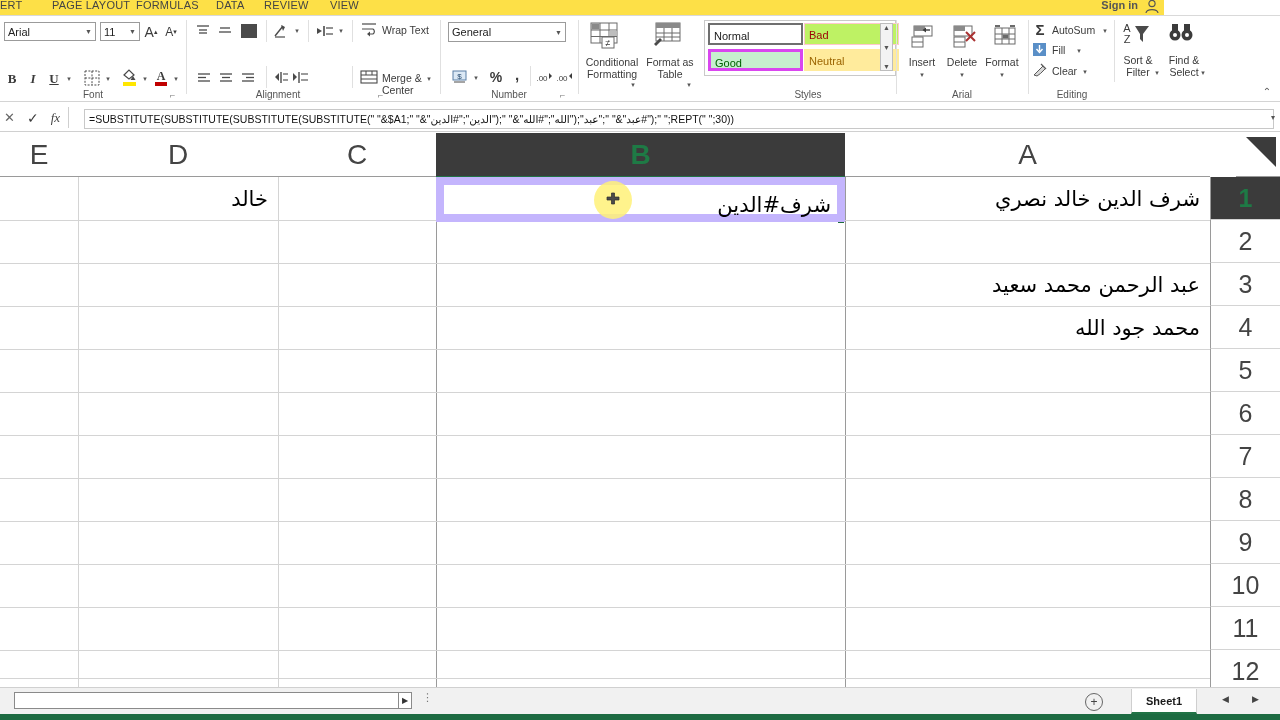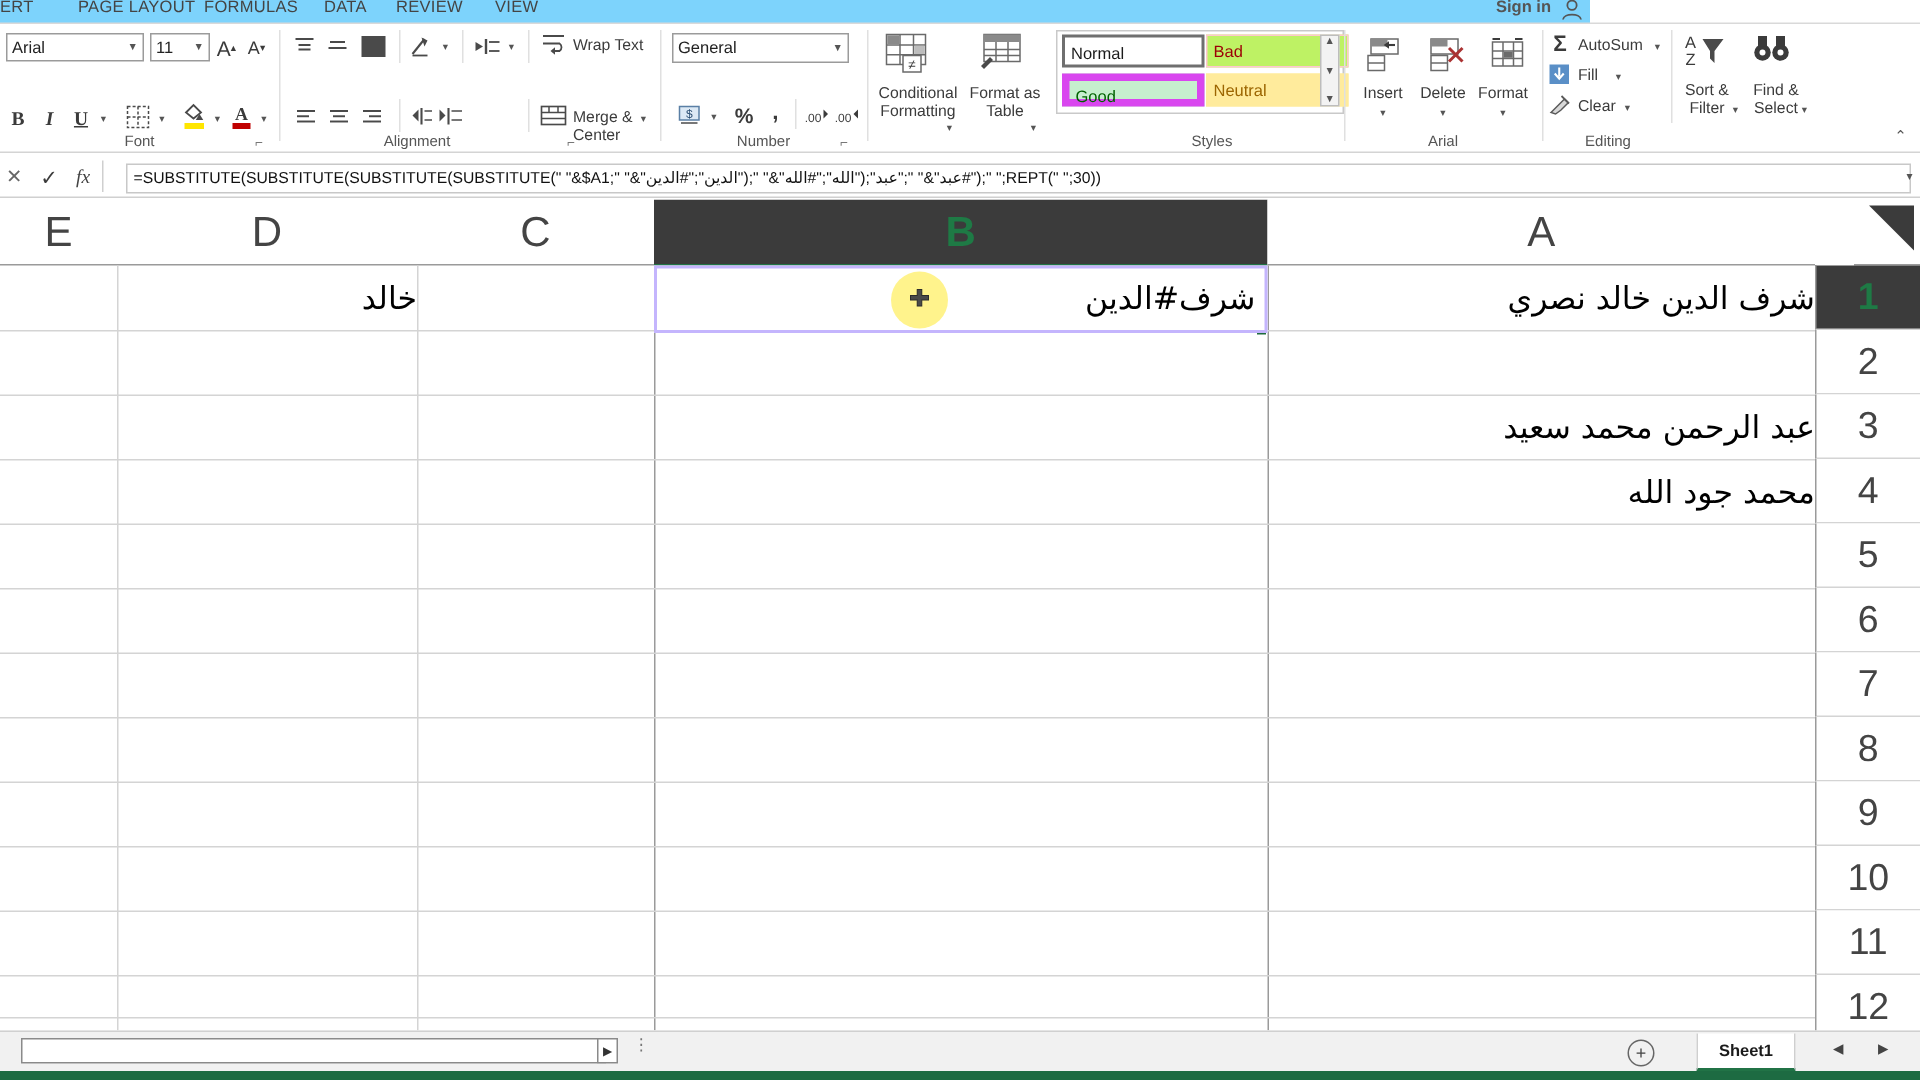--- a/index.html
+++ b/index.html
@@ -6,22 +6,22 @@
   html, body {
     width: 1280px; height: 720px;
     overflow: hidden;
     font-family: "Liberation Sans", sans-serif;
     background: #fff;
   }
   #app { position: relative; width: 1280px; height: 720px; }
 
   
   .tabbar {
-    position: absolute; top: 0; left: 0; width: 1060px; height: 16px;
-    background: #7dd3fc;
+    position: absolute; top: 0; left: 0; width: 1164px; height: 16px;
+    background: #fde047;
   }
   .tabbar .tab {
     position: absolute; top: -1px;
     font-size: 11px; color: #444; letter-spacing: .2px;
     white-space: nowrap;
   }
   .signin {
     position: absolute; right: 26px; top: -1px;
     font-size: 11px; font-weight: bold; color: #555;
   }
@@ -69,21 +69,21 @@
 
   .caret-dn { font-size: 7px; color: #555; }
 
   
   .stylecell {
     position: absolute; width: 95px; height: 22px;
     font-size: 11px; padding: 2px 4px; line-height: 18px;
   }
   .stylecell.normal { background: #fff; border: 2px solid #6f6f6f; color: #1a1a1a; }
   .stylecell.bad    { background: #bef264; color: #9c0006; border:1px solid #ffc7ce;}
-  .stylecell.good   { background: #c6efce; color: #006100; border:5px solid #d946ef;}
+  .stylecell.good   { background: #c6efce; color: #006100; border:3px solid #d946ef;}
   .stylecell.neutral{ background: #ffeb9c; color: #9c6500; border:1px solid #ffeb9c;}
   .gal-scroll {
     position: absolute; width: 13px; height: 48px;
     border: 1px solid #bdbdbd; background: #f3f3f3;
     display: flex; flex-direction: column; justify-content: space-between;
     align-items: center; font-size: 7px; color: #555;
   }
   .gal-frame {
     position: absolute; border: 1px solid #c9c9c9; background: #fff;
   }
@@ -150,26 +150,26 @@
   }
   .gridline-v {
     position: absolute; top: 44px; width: 1px; background: #d4d4d4;
   }
 
   .cell {
     position: absolute; height: 42px;
     display: flex; align-items: center;
     font-size: 21px; color: #000;
     font-family: "DejaVu Sans", sans-serif;
-    direction: rtl; padding: 0 0;
+    direction: rtl; padding: 0 10px;
     white-space: nowrap; overflow: hidden;
   }
 
   .active-cell {
-    position: absolute; border: 2px solid #c4b5fd; background: #fff;
+    position: absolute; border: 8px solid #c4b5fd; background: #fff;
     z-index: 5;
   }
   .active-cell .txt {
     font-size: 21px; color: #000; direction: rtl;
     font-family: "DejaVu Sans", sans-serif;
     padding: 0 6px; line-height: 40px;
   }
   .fill-handle {
     position: absolute; width: 6px; height: 6px; background: #1e6b3d;
   }

